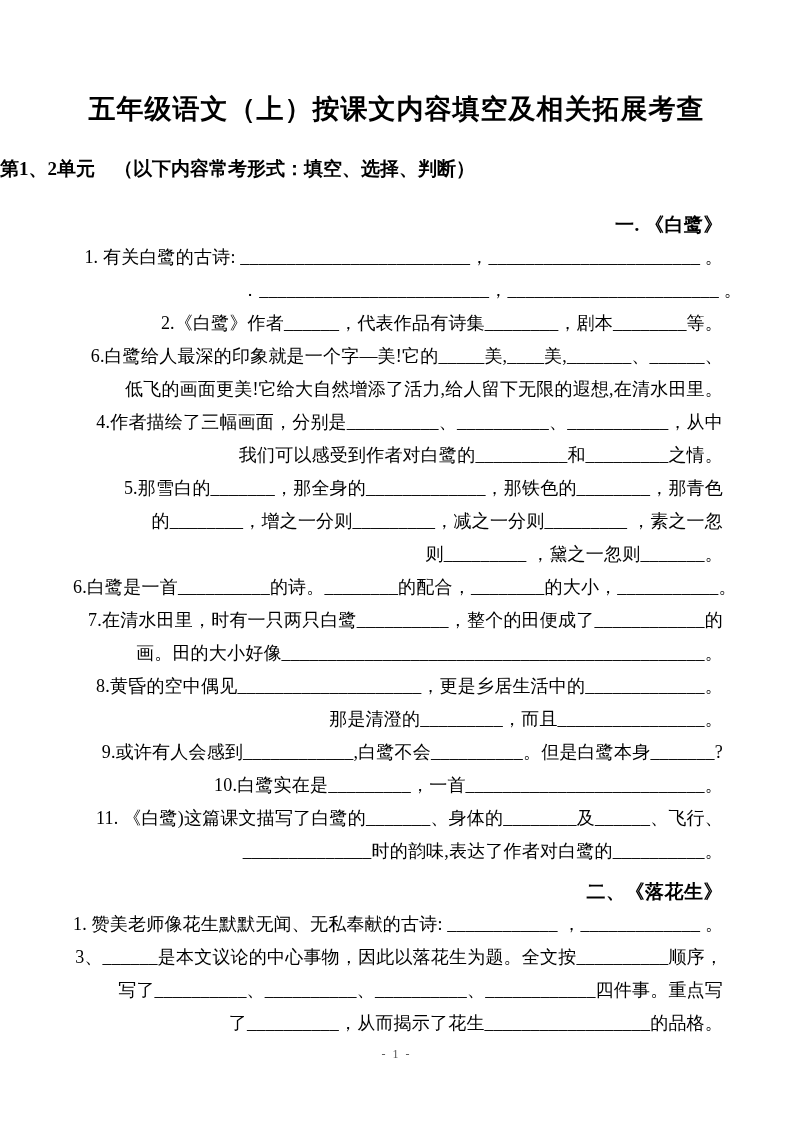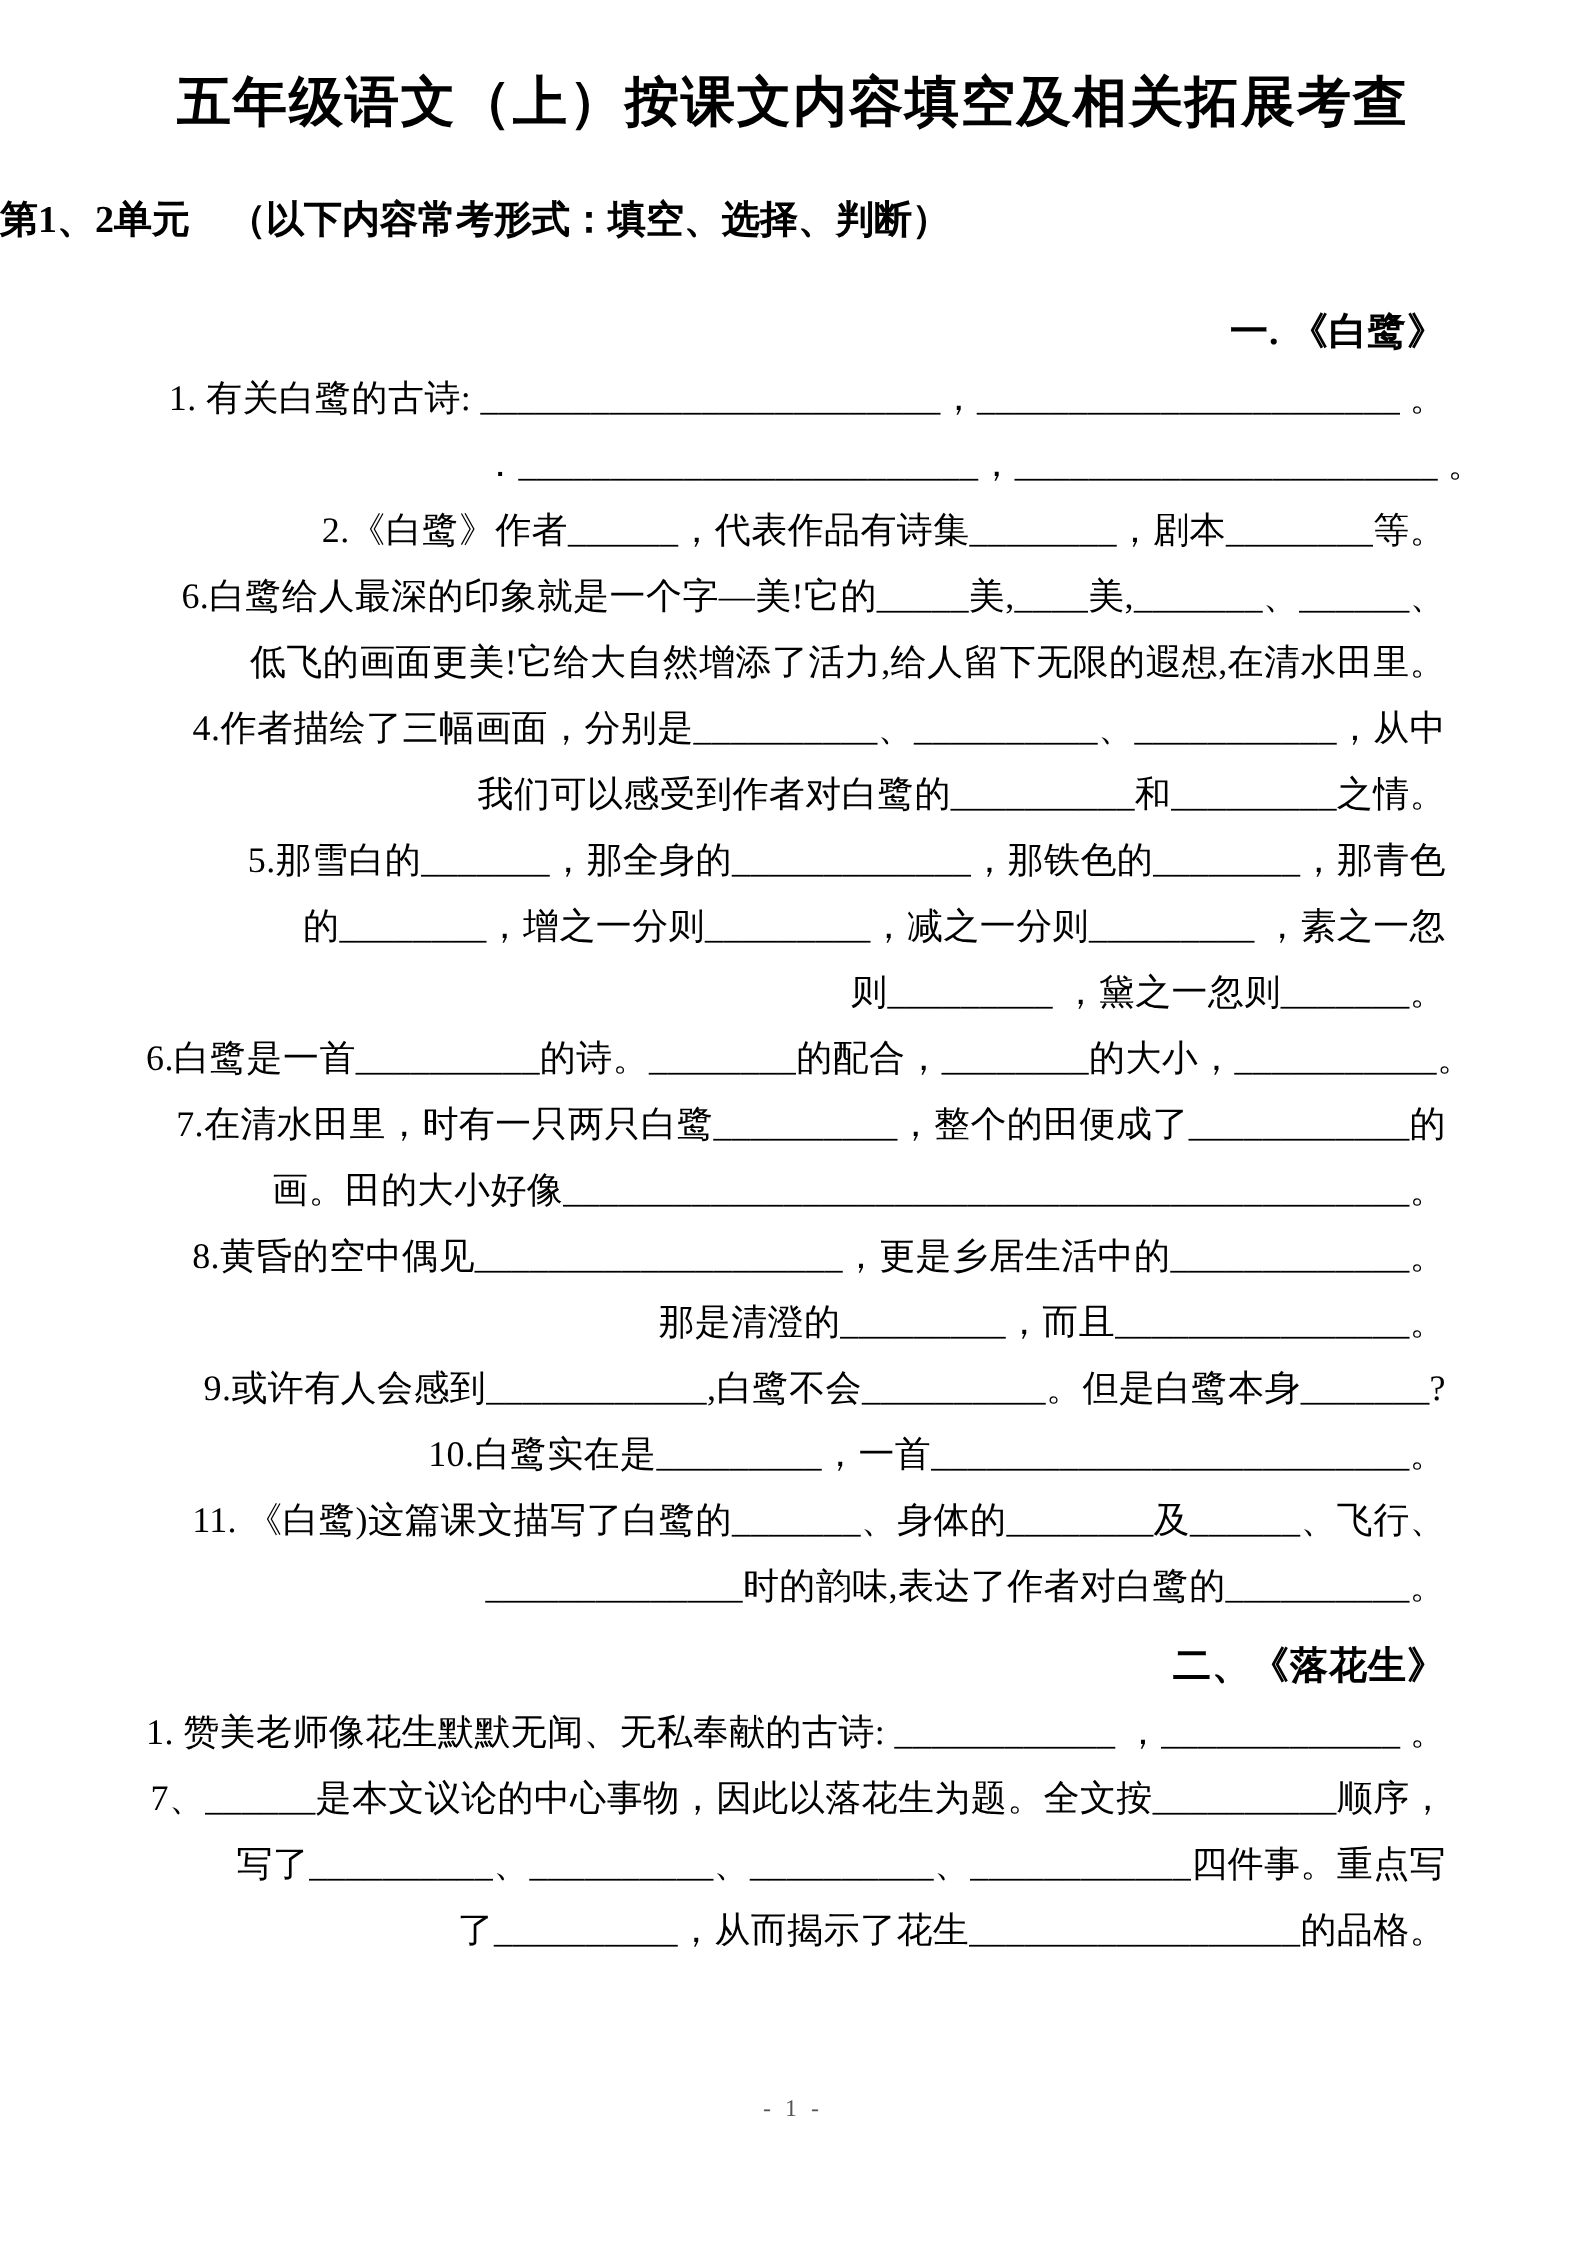--- a/index.html
+++ b/index.html
@@ -11,21 +11,21 @@
     position: relative;
     width: 793px;
     height: 1122px;
     background: #ffffff;
     color: #000000;
     font-family: "Liberation Serif", "DejaVu Serif", serif;
     overflow: hidden;
     margin: 0 auto;
   }
   .title {
-    padding-top: 34px;
+    padding-top: 92px;
     margin: 0;
     text-align: center;
     font-size: 27px;
     font-weight: bold;
     letter-spacing: 1px;
     line-height: 1.3;
   }
   .subtitle {
     margin: 30px 0 0 0;
     font-size: 19px;
@@ -88,19 +88,19 @@
     <div class="line">画。田的大小好像______________________________________________。</div>
     <div class="line">8.黄昏的空中偶见____________________，更是乡居生活中的_____________。</div>
     <div class="line">那是清澄的_________，而且________________。</div>
     <div class="line">9.或许有人会感到____________,白鹭不会__________。但是白鹭本身_______?</div>
     <div class="line">10.白鹭实在是_________，一首__________________________。</div>
     <div class="line">11. 《白鹭)这篇课文描写了白鹭的_______、身体的________及______、飞行、</div>
     <div class="line">______________时的韵味,表达了作者对白鹭的__________。</div>
 
     <div class="heading heading-2">二、《落花生》</div>
     <div class="line">1. 赞美老师像花生默默无闻、无私奉献的古诗: ____________ ，_____________ 。</div>
-    <div class="line">7、______是本文议论的中心事物，因此以落花生为题。全文按__________顺序，</div>
+    <div class="line">3、______是本文议论的中心事物，因此以落花生为题。全文按__________顺序，</div>
     <div class="line">写了__________、__________、__________、____________四件事。重点写</div>
     <div class="line">了__________，从而揭示了花生__________________的品格。</div>
   </div>
 
   <div class="footer">- 1 -</div>
 </div>
 
 </body></html>

